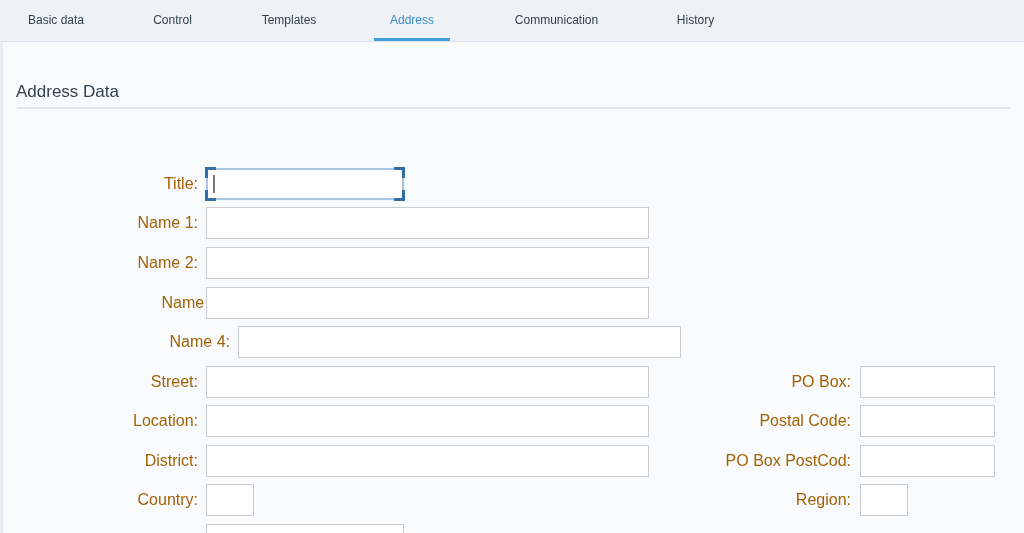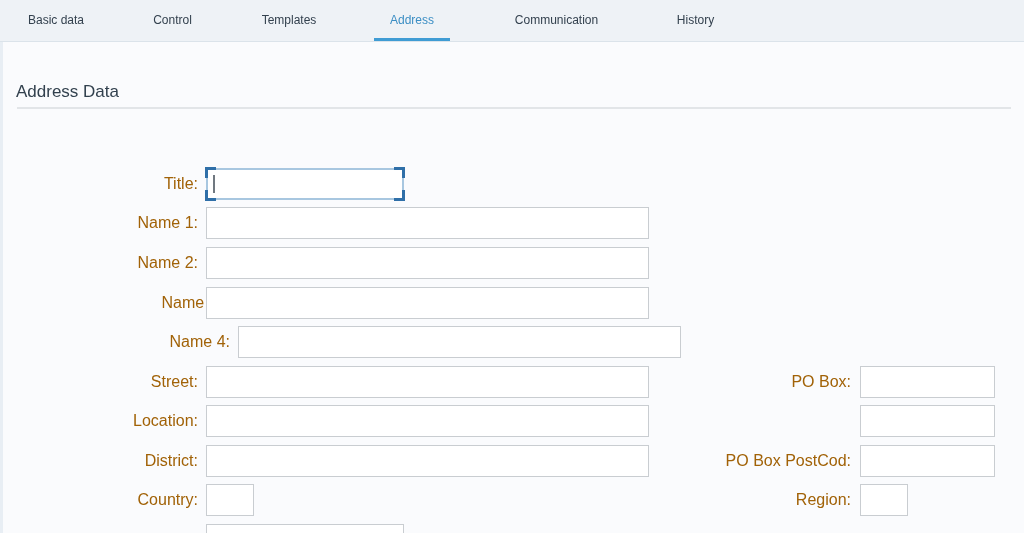--- a/index.html
+++ b/index.html
@@ -234,20 +234,21 @@
           <label class="field-label" style="right: 206px;">Jurisdiction:</label>
           <input type="text" class="field-input" value="" style="left: 203px; width: 198px;">
         </div>
       </div>
     <div id="right-col-host">
         <div class="field-row" style="left: 0px; top: 324px; width: 992px;">
           <label class="field-label" style="right: 144px; text-align: right;">PO Box:</label>
           <input type="text" class="field-input" value="" style="left: 857px; width: 135px;">
         </div>
         <div class="field-row" style="left: 0px; top: 363px; width: 992px;">
+          <label class="field-label" style="right: 144px;">Postal Code:</label>
           <input type="text" class="field-input" value="" style="left: 857px; width: 135px;">
         </div>
         <div class="field-row" style="left: 0px; top: 403px; width: 992px;">
           <label class="field-label" style="right: 144px;">PO Box PostCod:</label>
           <input type="text" class="field-input" value="" style="left: 857px; width: 135px;">
         </div>
         <div class="field-row" style="left: 0px; top: 442px; width: 905px; text-decoration: underline;">
           <label class="field-label" style="right: 57px;">Region:</label>
           <input type="text" class="field-input" value="" style="left: 857px; width: 48px;">
         </div>

